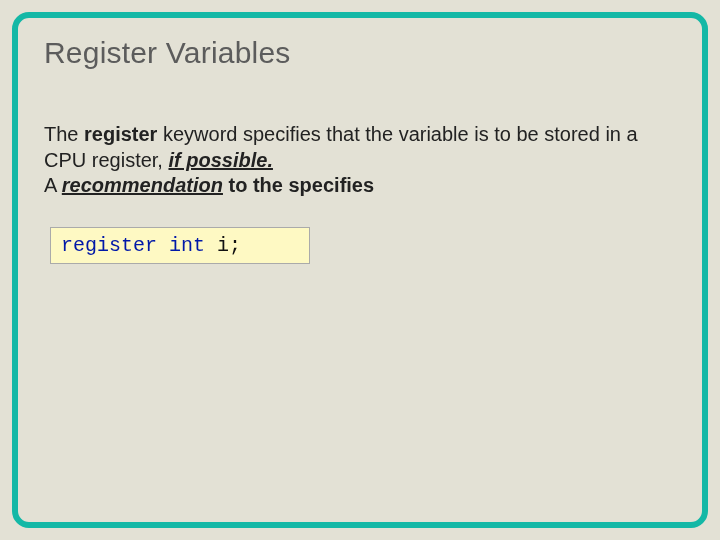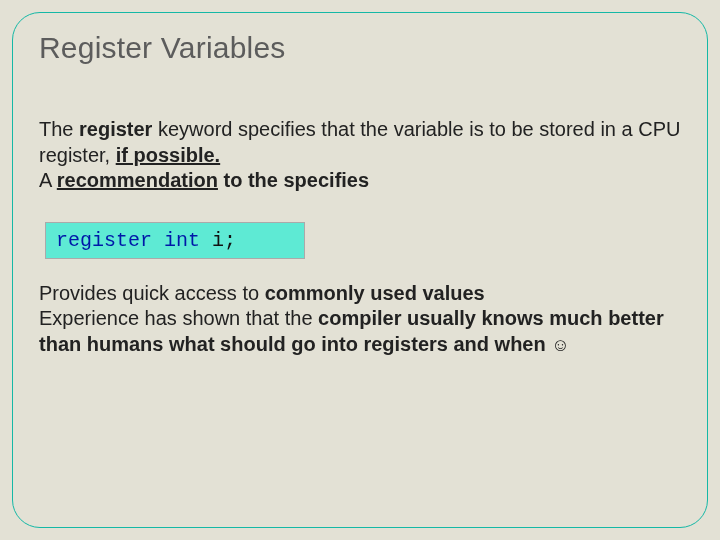--- a/index.html
+++ b/index.html
@@ -12,43 +12,43 @@
     height: 540px;
     background: #e3e1d5;
     font-family: Arial, Helvetica, sans-serif;
     display: flex;
     align-items: center;
     justify-content: center;
   }
   .slide-frame {
     width: 696px;
     height: 516px;
-    border: 1px solid #14b8a6;
-    border-radius: 28px;
+    border: 6px solid #14b8a6;
+    border-radius: 17px;
     padding: 18px 26px 26px 26px;
     position: relative;
   }
   .slide-title {
     font-size: 30px;
     color: #5c5c5c;
     font-weight: normal;
     margin-bottom: 52px;
     letter-spacing: 0.2px;
   }
   .body-text {
     font-size: 20px;
     color: #222;
     line-height: 1.28;
   }
   .para1 {
     margin-bottom: 20px;
   }
   .code-box {
     display: inline-block;
-    background: #5eead4;
+    background: #fef9c3;
     border: 1px solid #aaa;
     padding: 6px 10px;
     margin: 8px 0 16px 6px;
     font-family: "Courier New", Courier, monospace;
     font-size: 20px;
     min-width: 260px;
   }
   .code-kw {
     color: #0018a8;
   }
@@ -56,20 +56,21 @@
     color: #111;
   }
   .para2 {
     margin-top: 6px;
   }
   b {
     font-weight: bold;
   }
   .u {
     text-decoration: underline;
+    font-style: italic;
   }
   .smiley {
     font-size: 18px;
     vertical-align: baseline;
   }
 </style>
 </head>
 <body>
 
 <div class="slide-frame">
@@ -78,19 +79,14 @@
 
   <div class="body-text para1">
     <span>The </span><b>register</b><span> keyword specifies that the variable is to be stored in a CPU register, </span><b><span class="u">if possible.</span></b><br>
     <span>A </span><b><span class="u">recommendation</span></b><b> to the specifies</b>
   </div>
 
   <div class="code-box">
     <span class="code-kw">register</span><span> </span><span class="code-kw">int</span><span class="code-rest"> i;</span>
   </div>
 
-  <div class="body-text para2">
-    <span>Provides quick access to </span><b>commonly used values</b><br>
-    <span>Experience has shown that the </span><b>compiler usually knows much better than humans what should go into registers and when</b>
-    <span class="smiley">☺</span>
-  </div>
 
 </div>
 
 </body></html>

